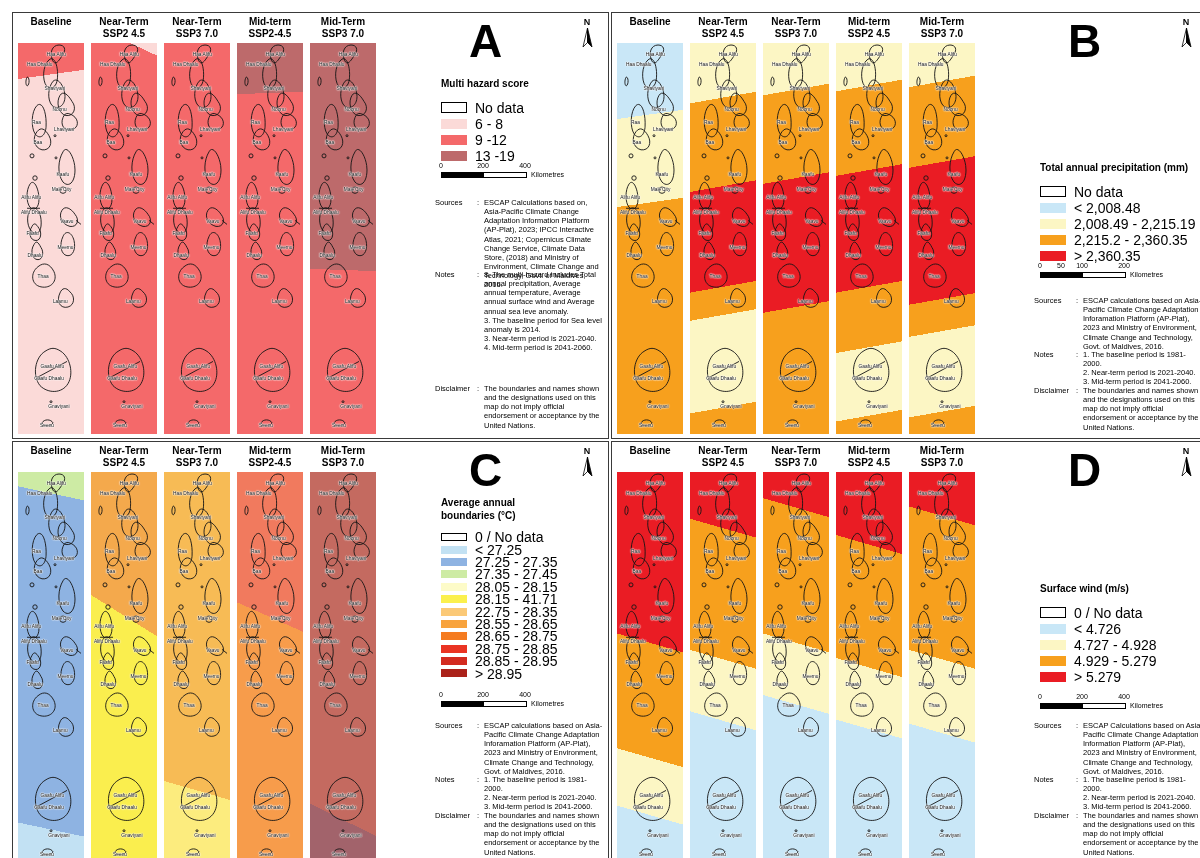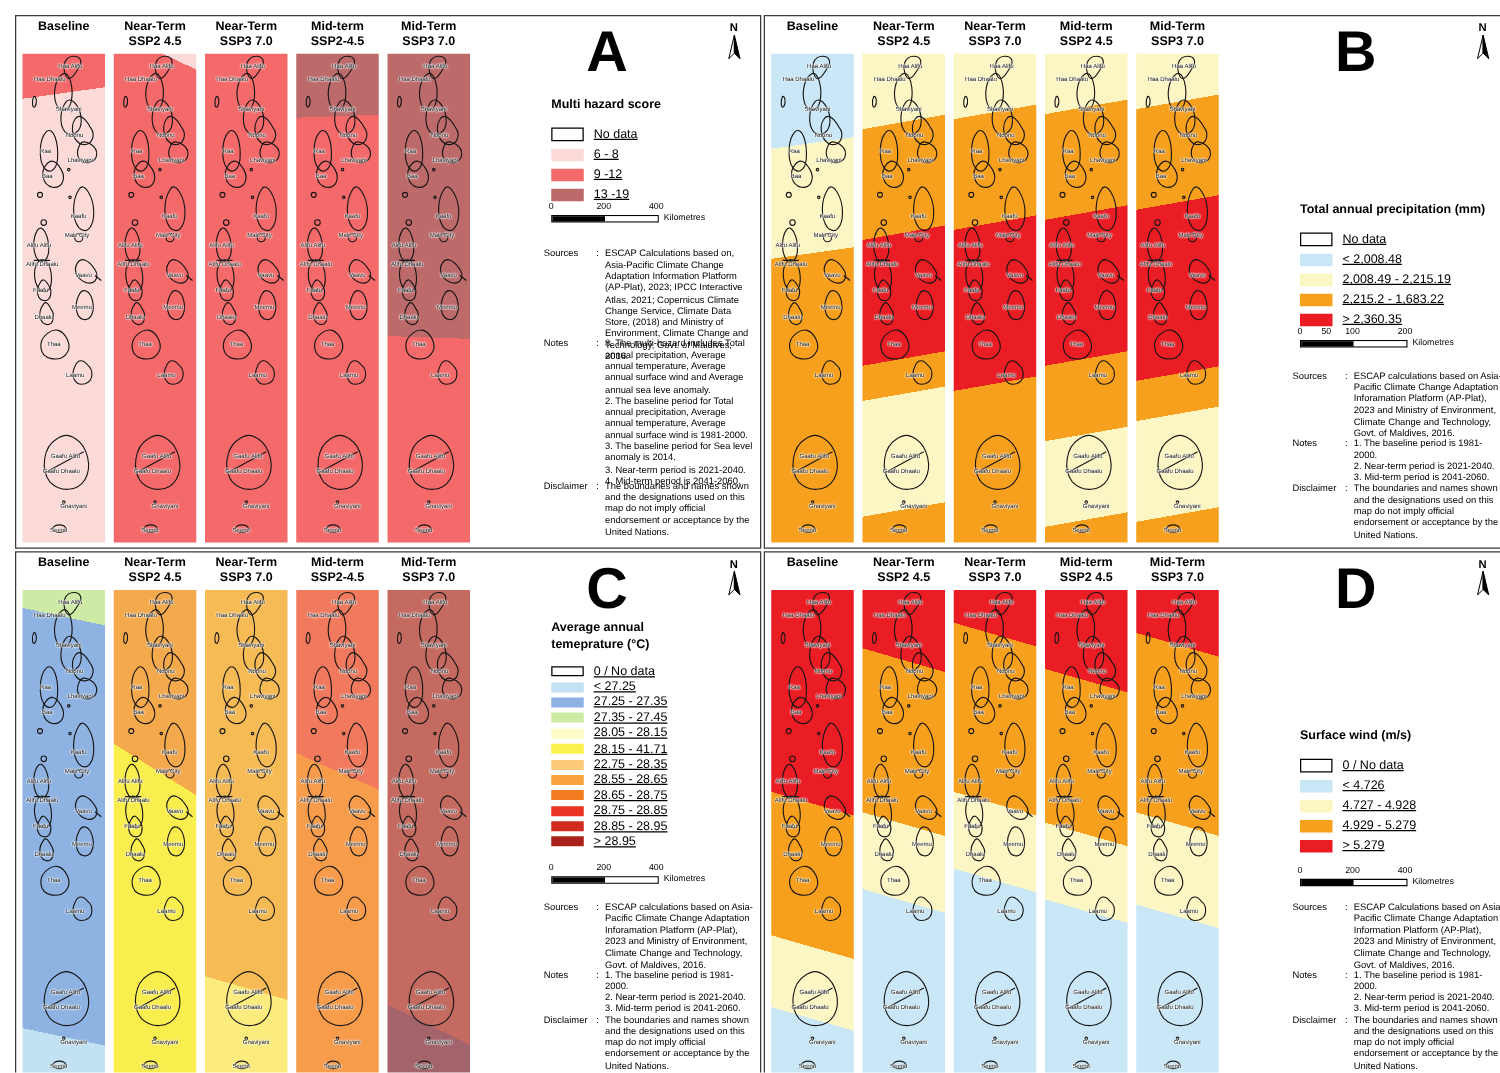--- a/index.html
+++ b/index.html
@@ -16,21 +16,21 @@
   .rcol{position:absolute;left:420px;right:3px;top:3px;bottom:3px;}
   .letter{position:absolute;top:2px;left:36px;font-size:46px;font-weight:bold;line-height:1;}
   .north{position:absolute;top:2px;right:10px;text-align:center;width:16px;}
   .nlab{display:block;font-size:9px;font-weight:bold;line-height:1;}
   .narrow{width:13px;height:22px;display:block;margin:0 auto;}
   .legend{position:absolute;left:8px;right:4px;}
   .ltitle{font-size:10px;font-weight:bold;margin-bottom:9px;line-height:1.25;}
   .litem{display:flex;align-items:center;height:16px;}
   .lsw{width:26px;height:10px;margin-right:8px;flex:none;box-sizing:border-box;}
   .lsw.outlined{border:1.3px solid #000;background:#fff;height:11px;}
-  .llab{font-size:10px;text-decoration:underline;}
+  .llab{font-size:14px;}
   .p-C .litem{height:12.4px}.p-C .lsw{height:8px}
   .scale{position:absolute;left:8px;width:150px;}
   .sticks{position:relative;height:9px;width:84px;font-size:7px;}
   .stick{position:absolute;transform:translateX(-50%);}
   .sbarrow{display:flex;align-items:center;}
   .sbar{width:84px;height:4px;border:1px solid #000;display:flex;flex:none;}
   .sseg{flex:1;}.sseg.b{background:#000}.sseg.w{background:#fff}
   .sunit{font-size:7px;margin-left:4px;}
   .meta{position:absolute;left:2px;right:1px;display:flex;font-size:7.5px;line-height:1.22;}
   .mlab{width:42px;flex:none;}
@@ -292,21 +292,20 @@
       <div class="meta m-sources">
         <span class="mlab">Sources</span>
           <span class="mcol">:</span>
           <span class="mtxt">ESCAP Calculations based on, Asia-Pacific Climate Change Adaptation Information Platform (AP-Plat), 2023; IPCC  Interactive Atlas, 2021; Copernicus Climate Change Service, Climate Data Store, (2018) and Ministry of Environment, Climate Change and Technology, Govt. of Maldives, 2016.</span>
       </div>
       <div class="meta m-notes">
         <span class="mlab">Notes</span>
           <span class="mcol">:</span>
           <span class="mtxt notes-lines">
             <div>8. The multi-hazard includes Total annual precipitation, Average annual temperature, Average annual surface wind and Average annual sea leve anomaly.</div>
-            <div>2. The baseline period for Total annual precipitation, Average annual temperature, Average annual surface wind is 1981-2000.</div>
             <div>3. The baseline period for Sea level anomaly is 2014.</div>
             <div>3. Near-term period is 2021-2040.</div>
             <div>4. Mid-term period is 2041-2060.</div>
           </span>
       </div>
       <div class="meta m-disc">
         <span class="mlab">Disclaimer</span>
           <span class="mcol">:</span>
           <span class="mtxt">The boundaries and names shown and the designations used on this map do not imply official endorsement or acceptance by the United Nations.</span>
       </div>
@@ -496,21 +495,21 @@
             <div class="litem">
               <span class="lsw" style="background: rgb(201, 231, 247);"></span>
               <span class="llab">&lt; 2,008.48</span>
             </div>
             <div class="litem">
               <span class="lsw" style="background: rgb(252, 246, 196);"></span>
               <span class="llab">2,008.49 - 2,215.19</span>
             </div>
             <div class="litem">
               <span class="lsw" style="background: rgb(247, 160, 29);"></span>
-              <span class="llab">2,215.2 - 1,683.22</span>
+              <span class="llab">2,215.2 - 2,360.35</span>
             </div>
             <div class="litem">
               <span class="lsw" style="background: rgb(234, 28, 36);"></span>
               <span class="llab">&gt; 2,360.35</span>
             </div>
           </div>
       </div>
       <div class="scale">
         <div class="sticks">
             <span class="stick" style="left: 0%;">0</span>
@@ -715,21 +714,21 @@
       <div class="north">
         <span class="nlab">N</span>
         <svg class="narrow" viewBox="0 0 12 22">
           <path d="M6,1 L1.5,20 L6,15.5 Z" fill="#ffffff" stroke="#000" stroke-width="0.8"></path>
           <path d="M6,1 L10.5,20 L6,15.5 Z" fill="#000000" stroke="#000" stroke-width="0.8"></path>
         </svg>
       </div>
       <div class="legend">
         <div class="ltitle">
             <div>Average annual</div>
-            <div>temeprature (°C)</div>
+            <div>boundaries (°C)</div>
           </div>
         <div class="litems">
             <div class="litem">
               <span class="lsw outlined"></span>
               <span class="llab">0 / No data</span>
             </div>
             <div class="litem">
               <span class="lsw" style="background: rgb(194, 225, 243);"></span>
               <span class="llab">&lt; 27.25</span>
             </div>

